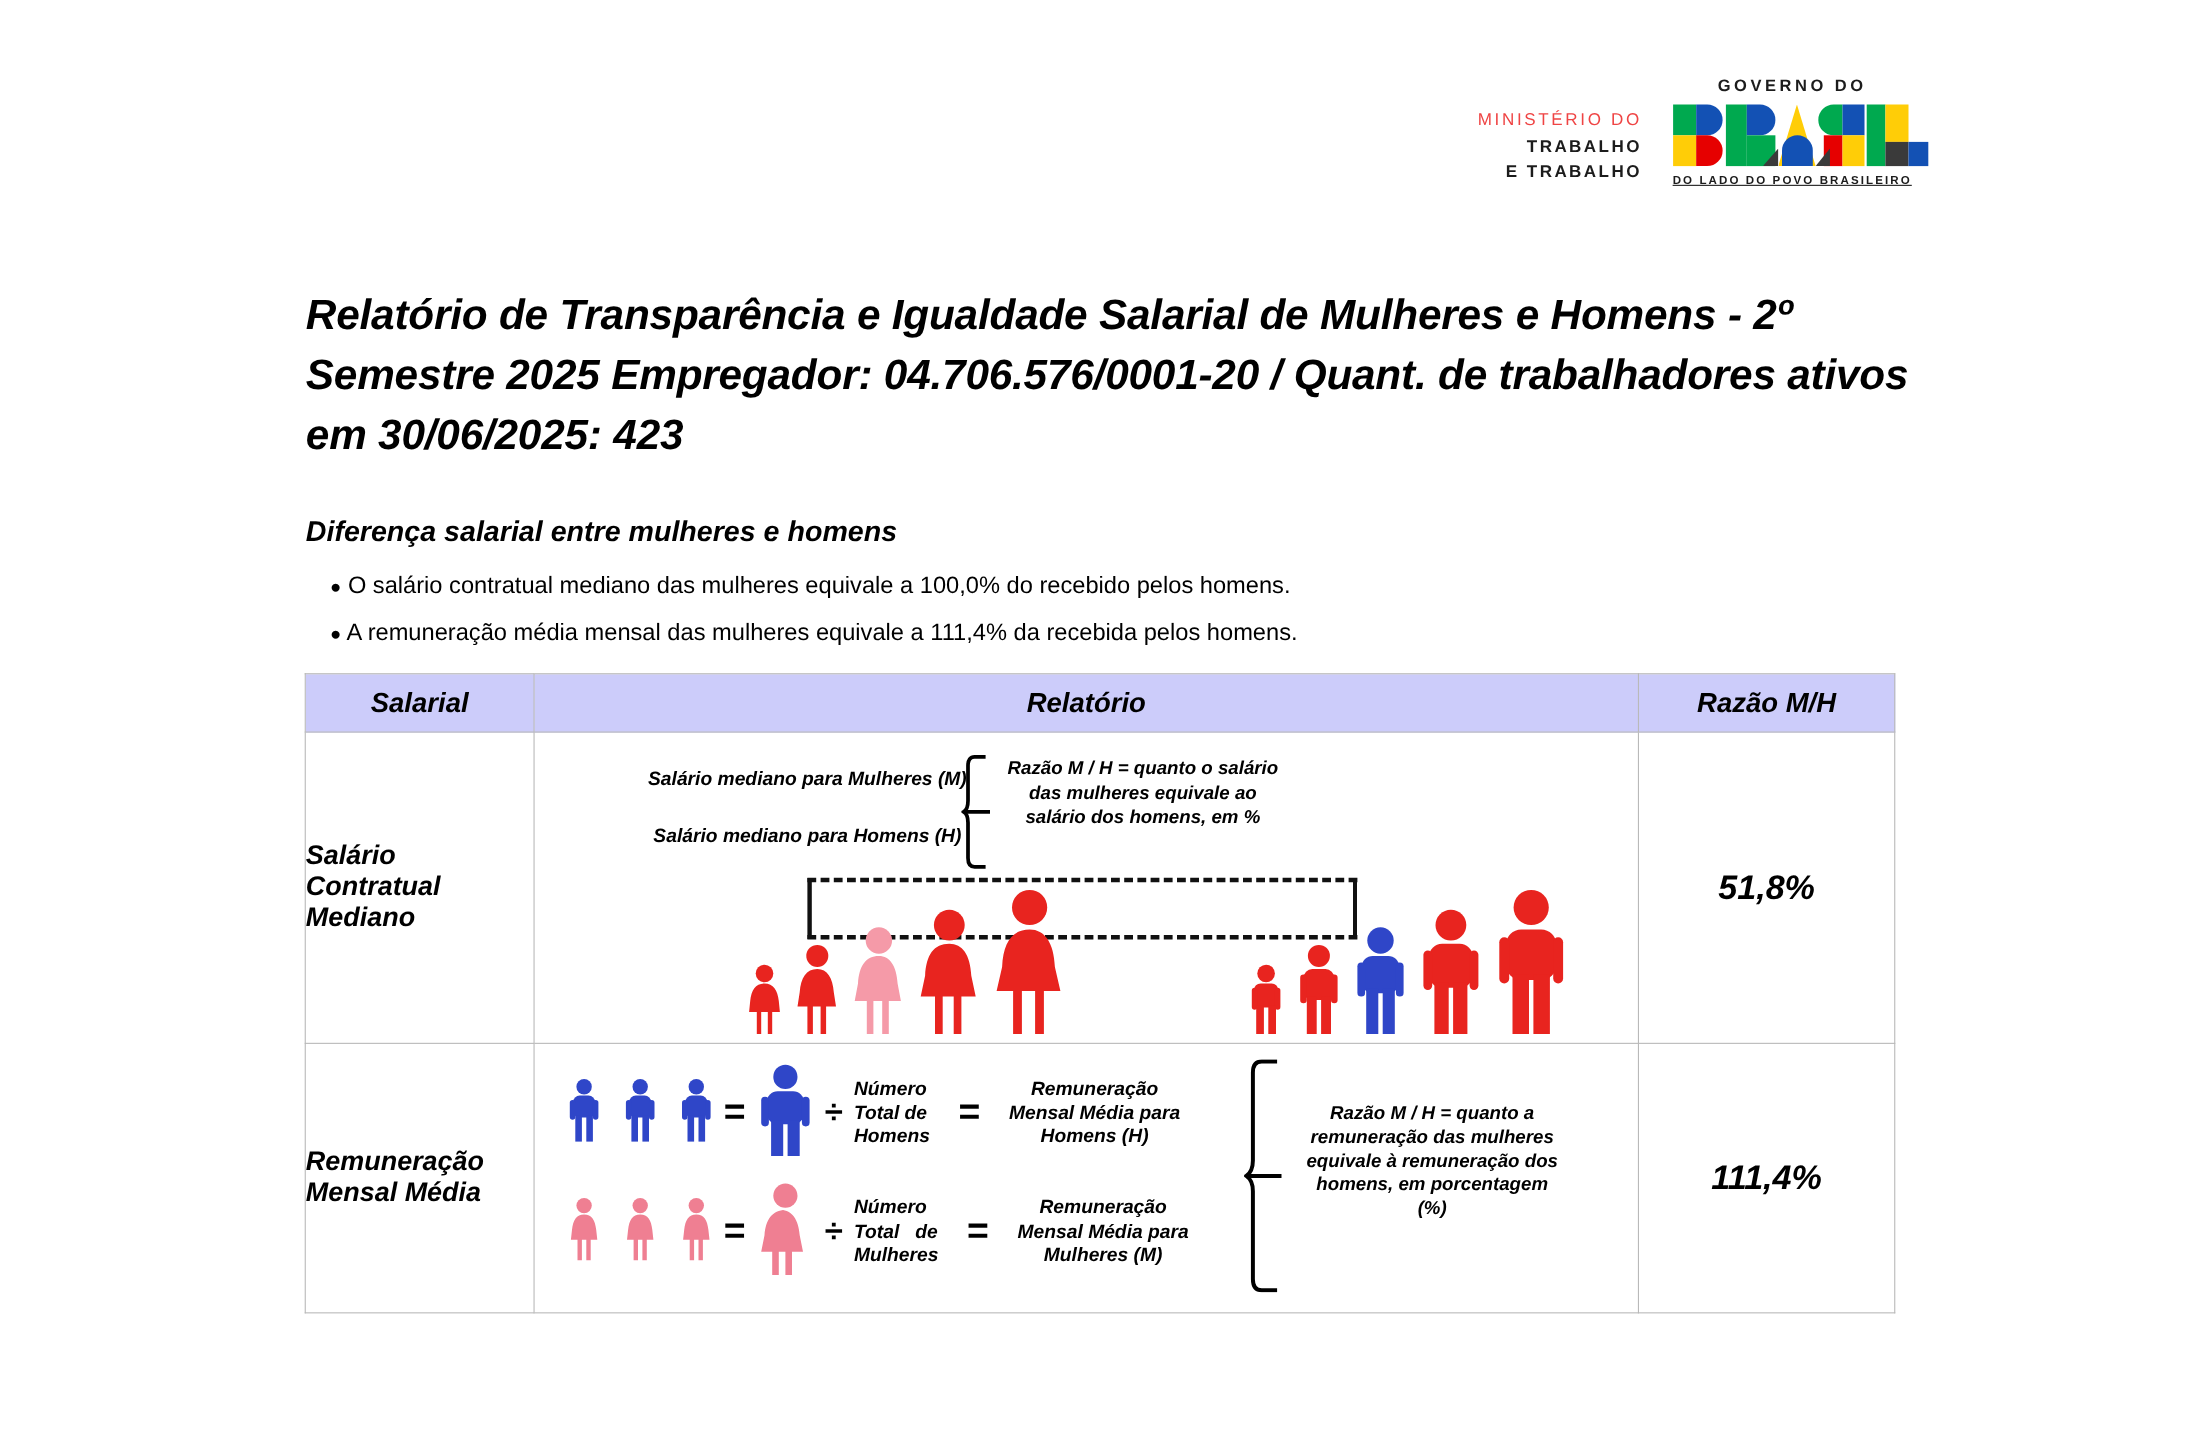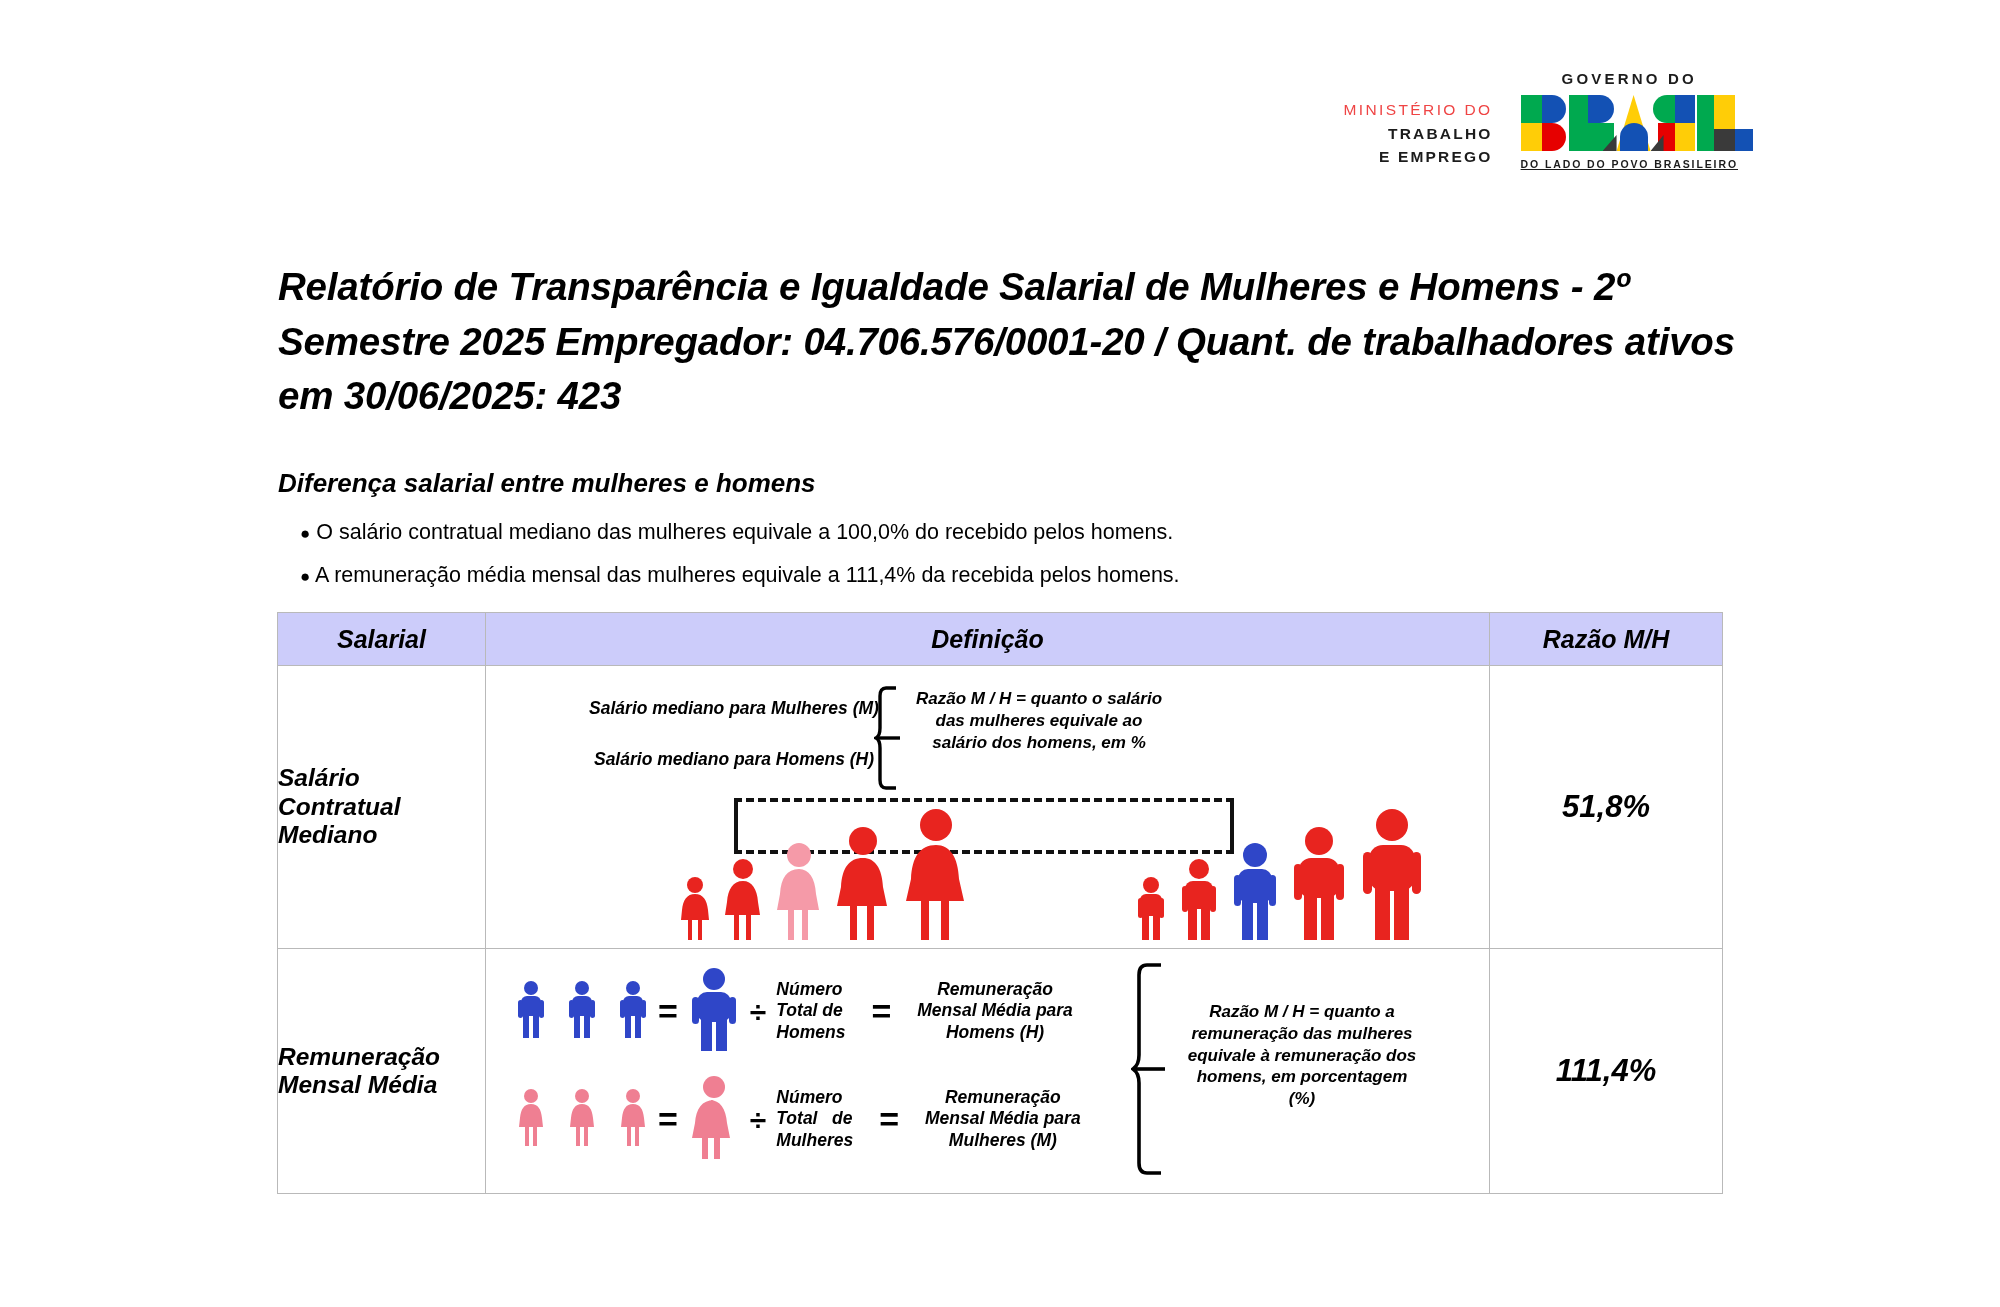--- a/index.html
+++ b/index.html
@@ -235,21 +235,21 @@
   }
 </style>
 </head>
 <body>
 
 <div class="logo-band">
 
   <div class="ministry">
     <div class="ln">MINISTÉRIO DO</div>
     <div class="ln b">TRABALHO</div>
-    <div class="ln b">E EMPREGO</div>
+    <div class="ln b">E TRABALHO</div>
   </div>
 
   <div class="gov-block">
     <div class="gov-top">GOVERNO DO</div>
 
     <div class="brasil-mark">
 
       <i style="left:0;top:0;width:21px;height:28px;background:#00a94f;"></i>
       <i style="left:0;top:28px;width:21px;height:28px;background:#ffcd07;"></i>
       <i style="left:21px;top:0;width:24px;height:28px;background:#1351b4;border-radius:0 28px 28px 0;"></i>
@@ -291,21 +291,21 @@
   <div class="bullet-line">
     <span class="bullet-dot">●</span>
     <span>A remuneração média mensal das mulheres equivale a 111,4% da recebida pelos homens.</span>
   </div>
 </div>
 
 <table class="tbl">
   <thead>
     <tr>
       <th class="c-ind">Salarial</th>
-      <th class="c-def">Definição</th>
+      <th class="c-def">Relatório</th>
       <th class="c-raz">Razão M/H</th>
     </tr>
   </thead>
   <tbody>
 
     <tr>
       <td class="ind-cell">Salário Contratual Mediano</td>
       <td>
         <div class="def1">
 

